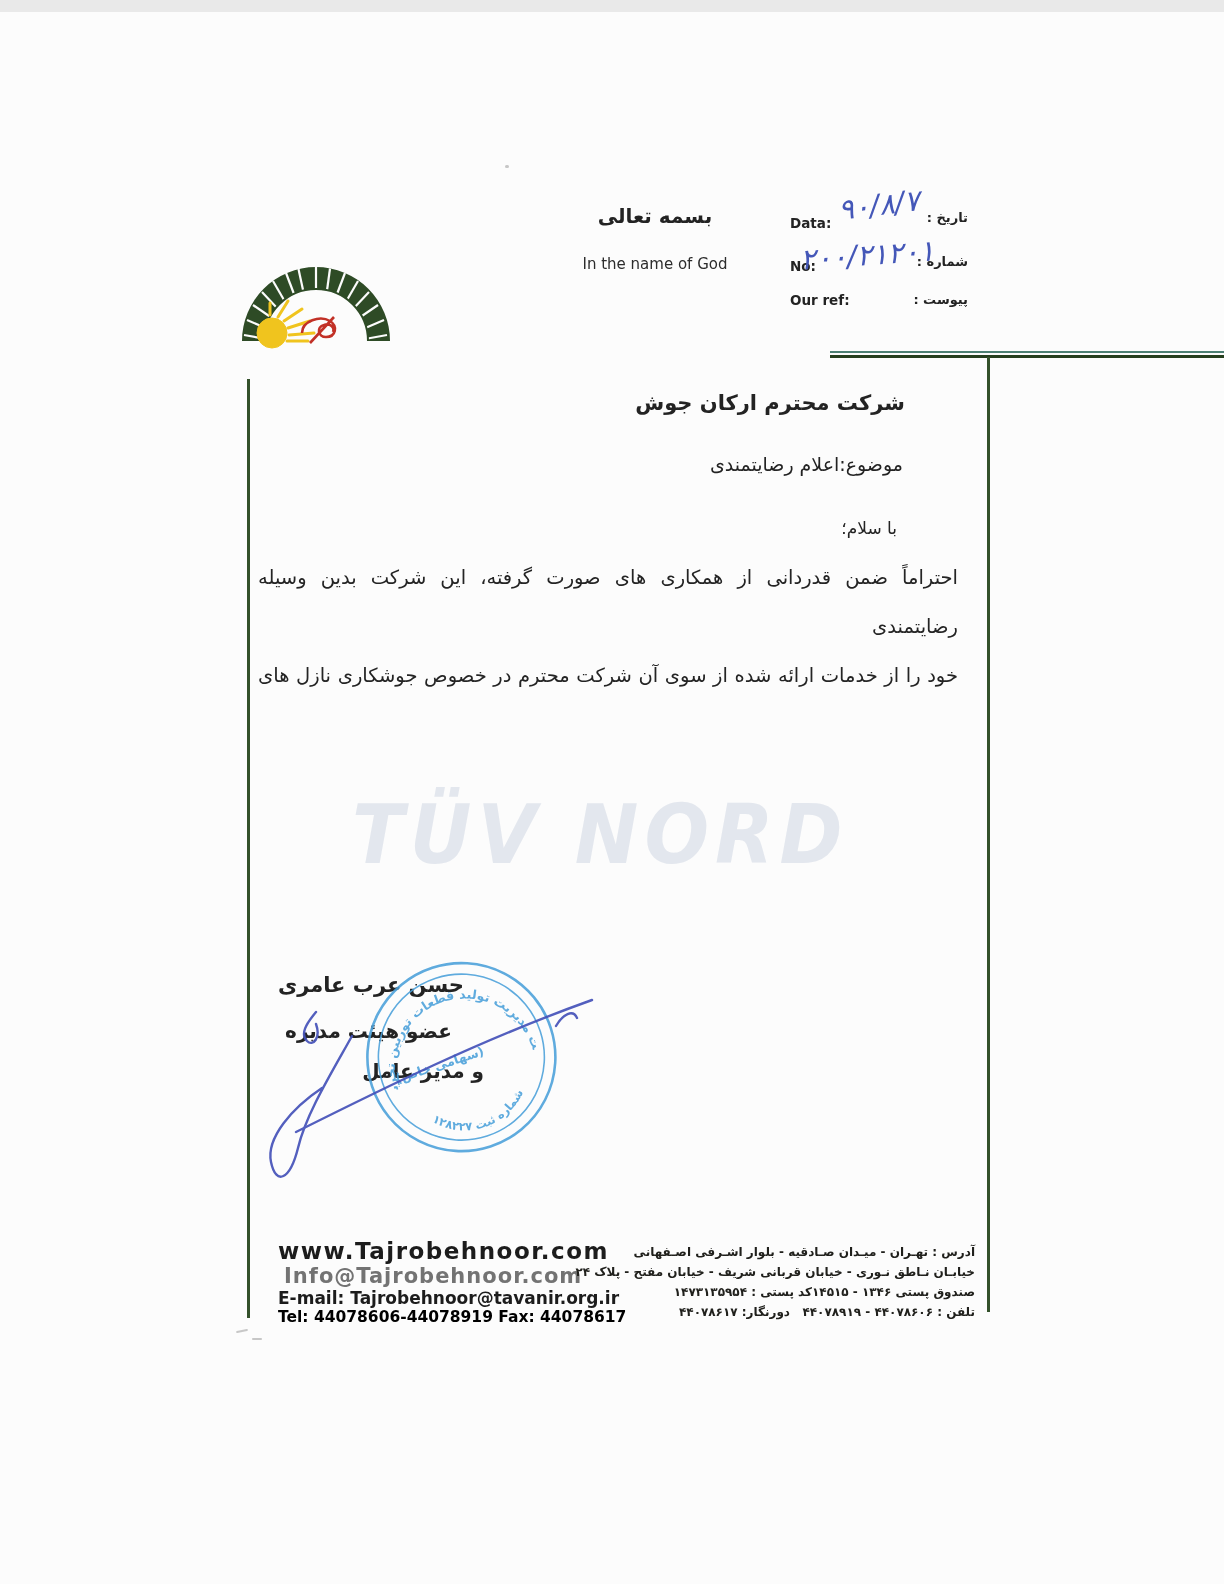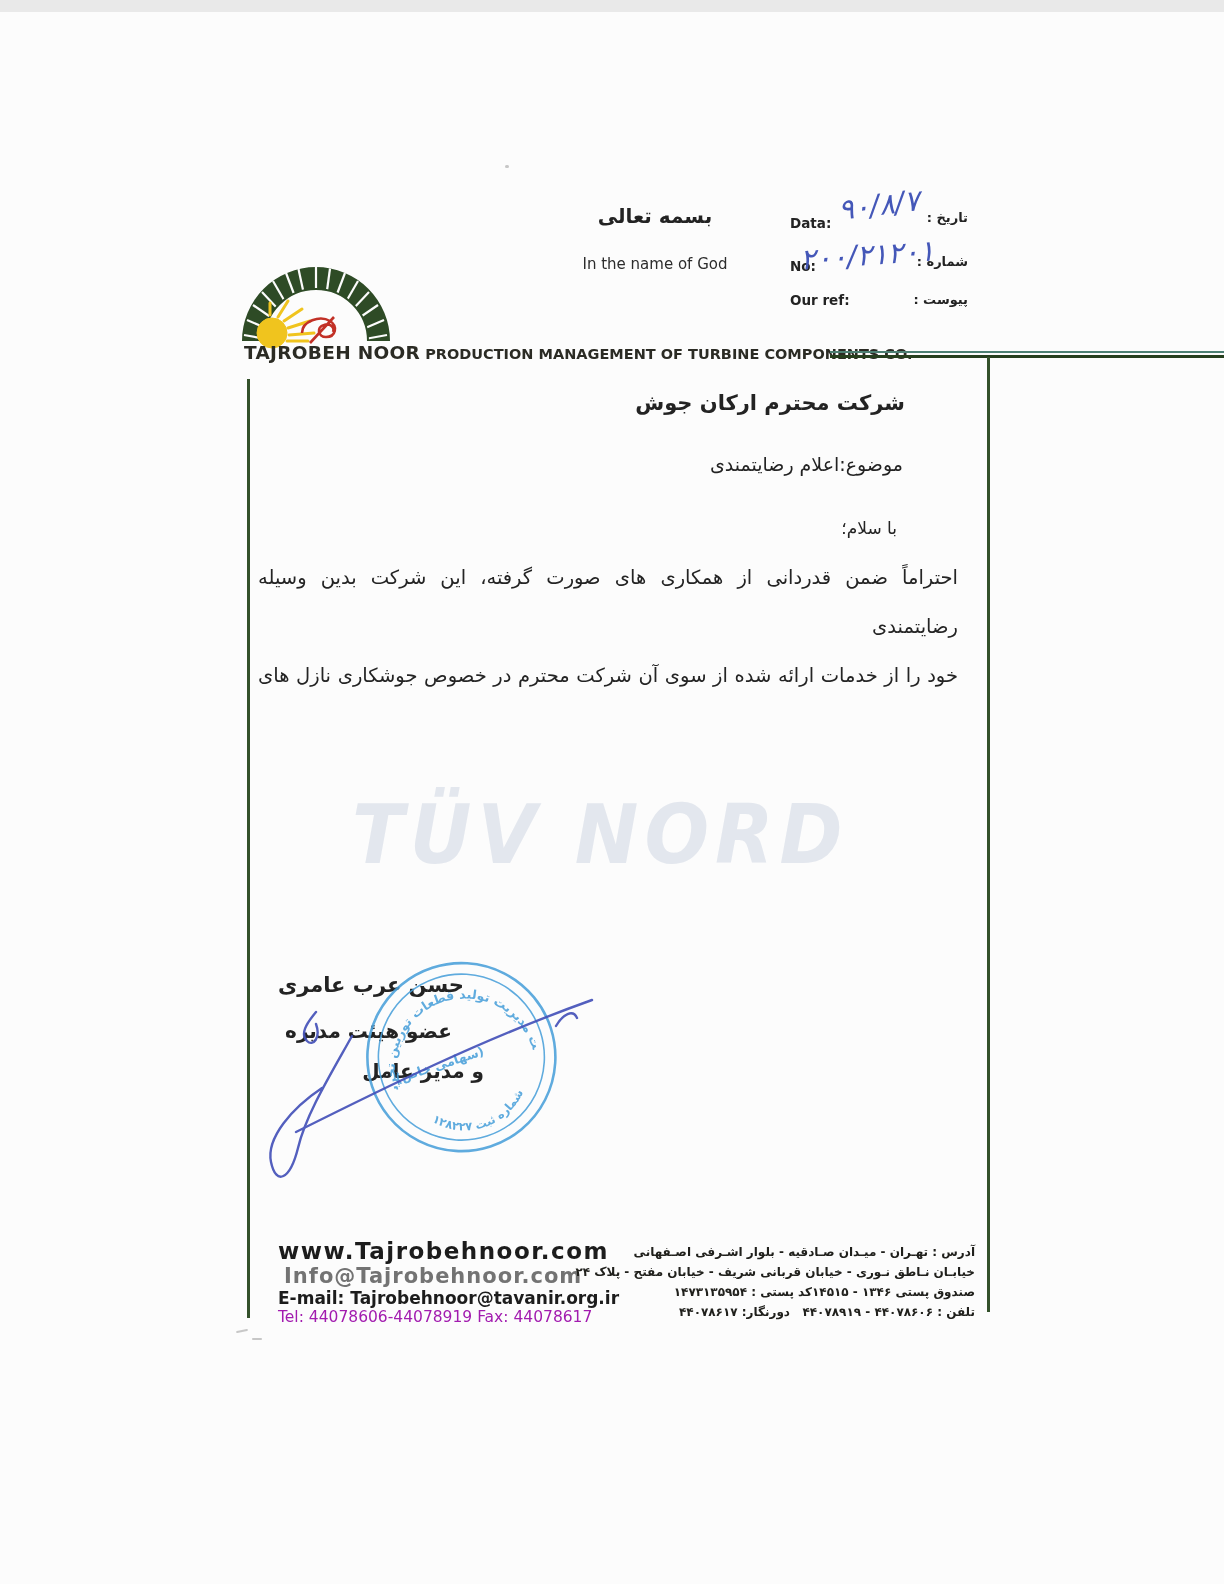--- a/index.html
+++ b/index.html
@@ -55,21 +55,21 @@
   .sig-title1 { right:772px; top:1007px; font-size:20px; font-weight:bold; white-space:nowrap; }
   .sig-title2 { right:740px; top:1047px; font-size:20px; font-weight:bold; white-space:nowrap; }
   .stamp { left:343px; top:928px; width:238px; height:238px;
     transform:rotate(-18deg); opacity:0.88; }
   .sig-strokes { left:250px; top:948px; width:380px; height:240px; }
 
   
   .f-web   { left:278px; top:1226px; font-size:23px; font-weight:bold; letter-spacing:1.5px; color:#1c1c1c; white-space:nowrap; }
   .f-info  { left:284px; top:1252px; font-size:21px; font-weight:bold; letter-spacing:1px; color:#737373; white-space:nowrap; }
   .f-email { left:278px; top:1276px; font-size:17px; font-weight:bold; color:#1c1c1c; white-space:nowrap; }
-  .f-tel   { left:278px; top:1296px; font-size:15.5px; font-weight:normal; color:#a21caf; white-space:nowrap; }
+  .f-tel   { left:278px; top:1296px; font-size:15.5px; font-weight:bold; color:#000000; white-space:nowrap; }
 
   .f-fa { right:249px; top:1233px; width:296px; direction:rtl;
     font-size:12px; font-weight:bold; color:#20201c; }
   .f-fa .line { text-align:right; white-space:nowrap; margin-bottom:6px; }
   .f-fa .row { display:flex; justify-content:space-between; margin-bottom:6px; white-space:nowrap; }
 
   .speck { background:#9a9a9a; border-radius:2px; opacity:.55; }
 </style>
 </head>
 <body>
@@ -122,23 +122,20 @@
   <div class="abs meta-label-en" style="top:203px;">Data:</div>
   <div class="abs hand" style="left:838px; top:176px; transform:rotate(-7deg);">۹۰/۸/۷</div>
 
   <div class="abs meta-label-fa fa" style="top:242px;">شماره :</div>
   <div class="abs meta-label-en" style="top:246px;">No:</div>
   <div class="abs hand" style="left:800px; top:226px; transform:rotate(-4deg);">۲۰۰/۲۱۲۰۱</div>
 
   <div class="abs meta-label-fa fa" style="top:280px;">پیوست :</div>
   <div class="abs meta-label-en" style="top:280px;">Our ref:</div>
 
-  <div class="abs company-en">
-    <span class="big">TAJROBEH NOOR</span><span class="small"> PRODUCTION MANAGEMENT OF TURBINE COMPONENTS CO.</span>
-  </div>
   <div class="abs dbl-line"></div>
 
   <div class="abs v-line v-left"></div>
   <div class="abs v-line v-right"></div>
 
   <div class="abs recipient fa">شرکت محترم ارکان جوش</div>
   <div class="abs subject fa">موضوع:اعلام رضایتمندی</div>
   <div class="abs salutation fa">با سلام؛</div>
 
   <div class="abs paragraph">

